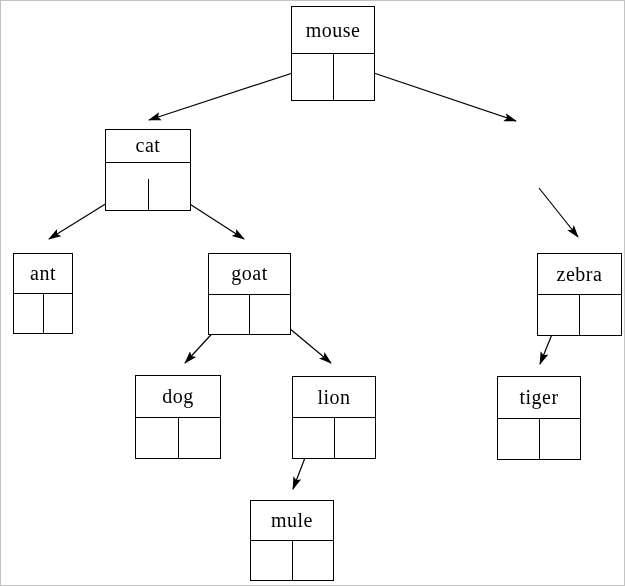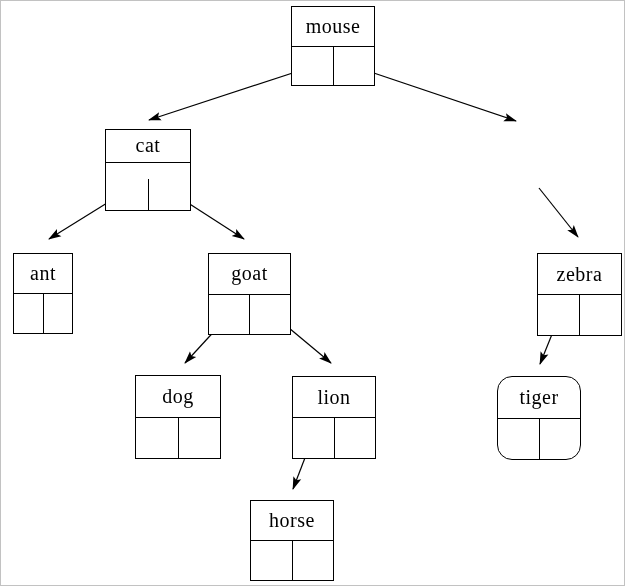--- a/index.html
+++ b/index.html
@@ -71,21 +71,21 @@
         <line x1="127" y1="189" x2="48" y2="238" stroke="#000000" stroke-width="1.2" marker-end="url(#arrowhead)"></line>
         <line x1="167" y1="189" x2="243" y2="238" stroke="#000000" stroke-width="1.2" marker-end="url(#arrowhead)"></line>
         <line x1="538" y1="187" x2="577" y2="236" stroke="#000000" stroke-width="1.2" marker-end="url(#arrowhead)"></line>
         <line x1="230" y1="312" x2="184" y2="362" stroke="#000000" stroke-width="1.2" marker-end="url(#arrowhead)"></line>
         <line x1="270" y1="312" x2="330" y2="362" stroke="#000000" stroke-width="1.2" marker-end="url(#arrowhead)"></line>
         <line x1="560" y1="311" x2="539" y2="363" stroke="#000000" stroke-width="1.2" marker-end="url(#arrowhead)"></line>
         <line x1="312" y1="436" x2="292" y2="488" stroke="#000000" stroke-width="1.2" marker-end="url(#arrowhead)"></line>
       </g>
   </svg>
 
-<div class="node" style="left: 290px; top: 5px; width: 84px; height: 80px;">
+<div class="node" style="left: 290px; top: 5px; width: 84px; height: 95px;">
       <div class="node-label">mouse</div>
       <div class="node-pointers">
         <div class="pointer-cell-left"></div>
         <div class="pointer-cell-right"></div>
       </div>
     </div>
     <div class="node" style="left: 104px; top: 128px; width: 86px; height: 82px; gap: 16px;">
       <div class="node-label">cat</div>
       <div class="node-pointers">
         <div class="pointer-cell-left"></div>
@@ -120,27 +120,27 @@
         <div class="pointer-cell-right"></div>
       </div>
     </div>
     <div class="node" style="left: 291px; top: 375px; width: 84px; height: 83px;">
       <div class="node-label">lion</div>
       <div class="node-pointers">
         <div class="pointer-cell-left"></div>
         <div class="pointer-cell-right"></div>
       </div>
     </div>
-    <div class="node" style="left: 496px; top: 375px; width: 84px; height: 84px; border-radius: 15px;">
+    <div class="node" style="left: 496px; top: 375px; width: 84px; height: 84px;">
       <div class="node-label">tiger</div>
       <div class="node-pointers">
         <div class="pointer-cell-left"></div>
         <div class="pointer-cell-right"></div>
       </div>
     </div>
     <div class="node" style="left: 249px; top: 499px; width: 84px; height: 81px;">
-      <div class="node-label">horse</div>
+      <div class="node-label">mule</div>
       <div class="node-pointers">
         <div class="pointer-cell-left"></div>
         <div class="pointer-cell-right"></div>
       </div>
     </div>
   </div>
 
 </body></html>

